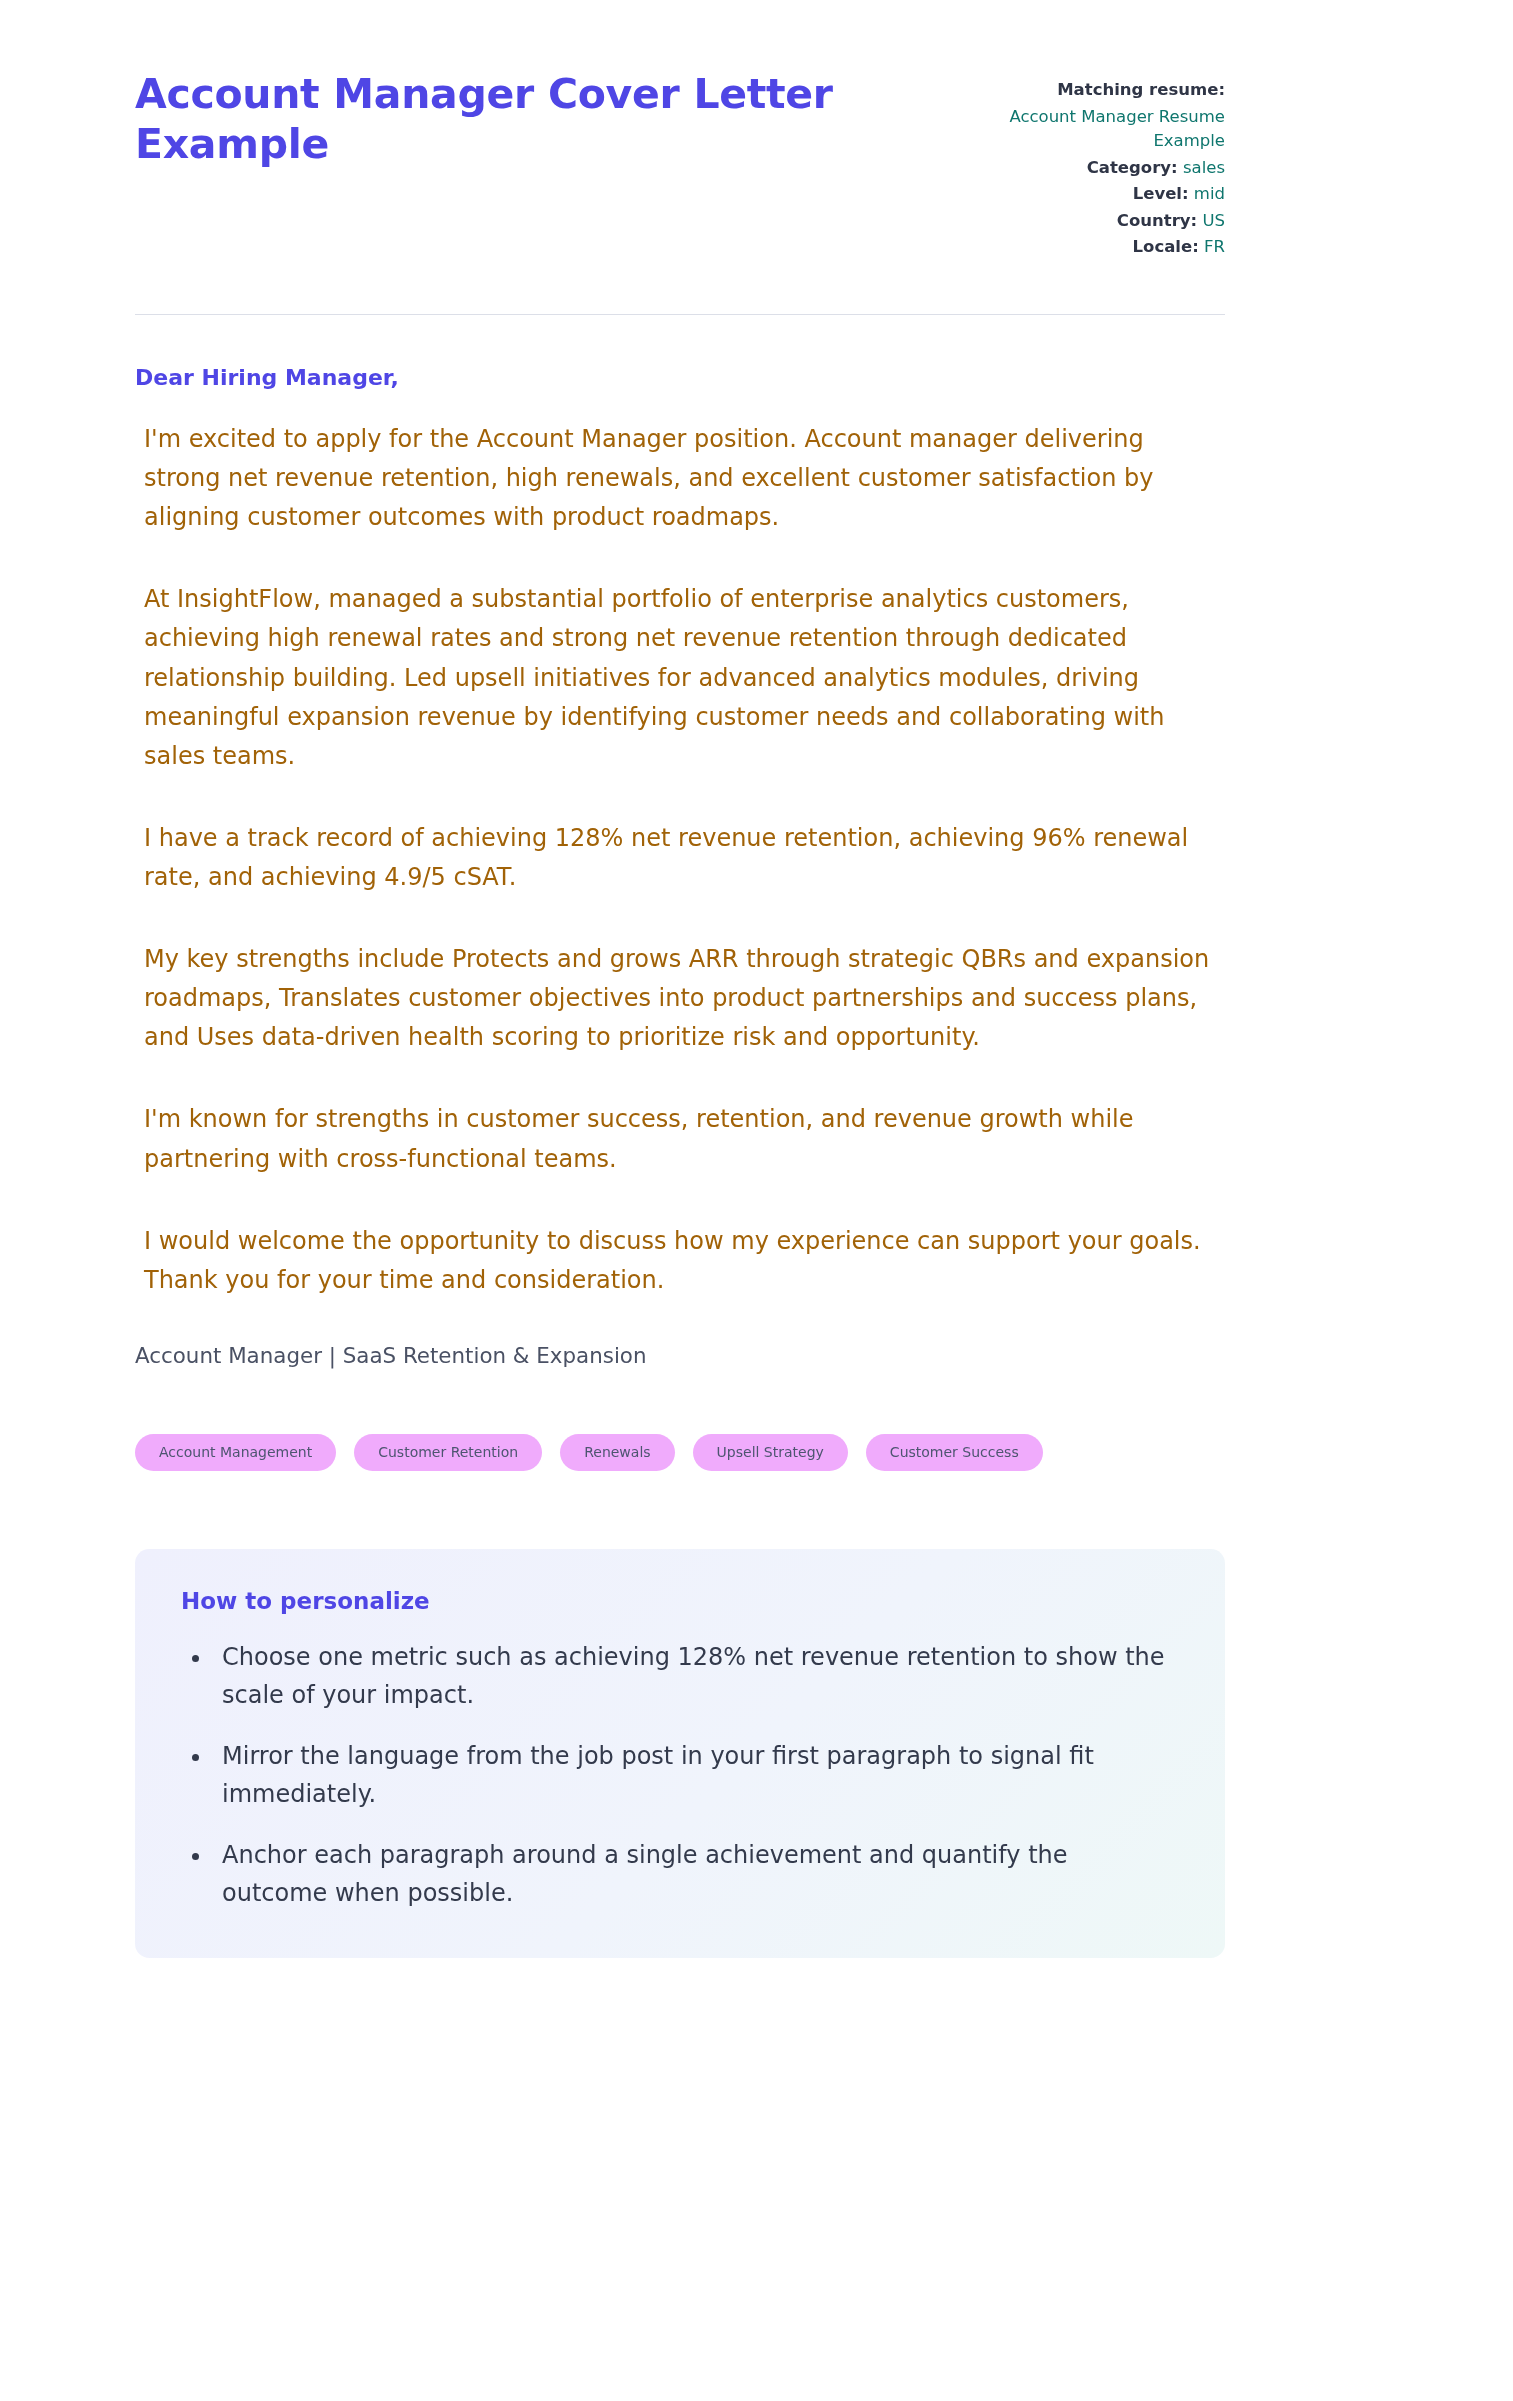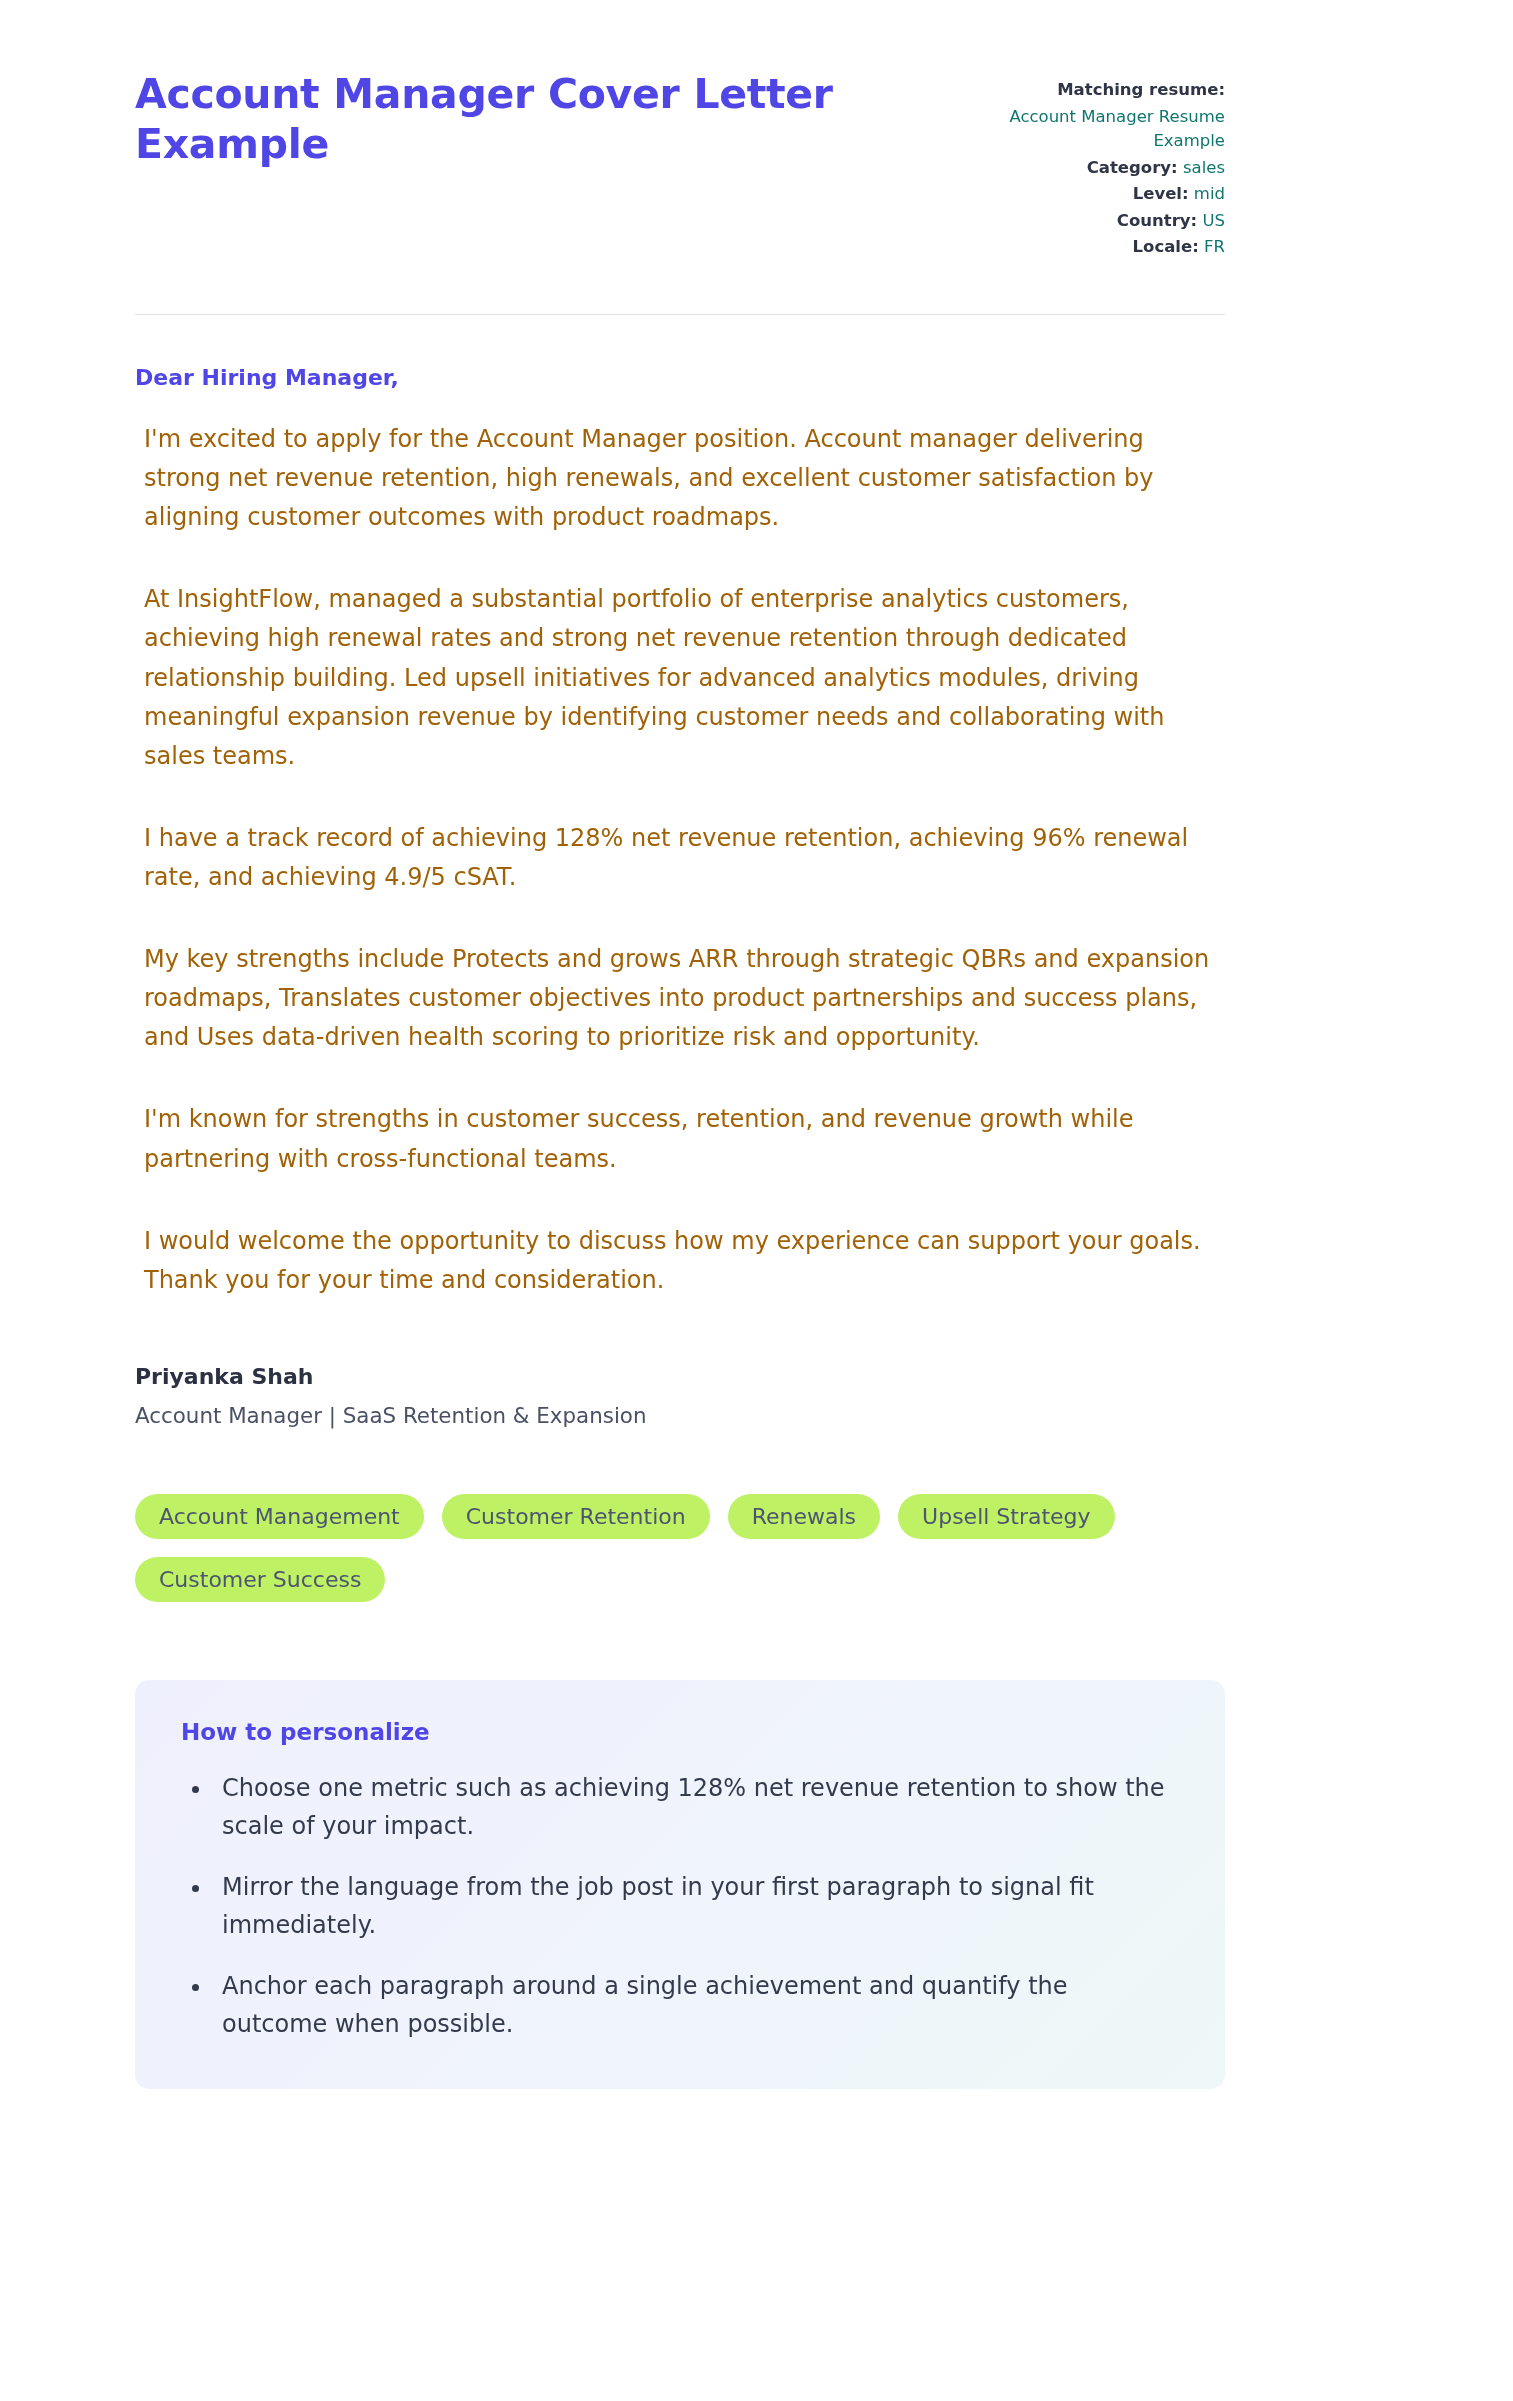--- a/index.html
+++ b/index.html
@@ -93,25 +93,25 @@
     margin: 0;
   }
   
   .tags {
     display: flex;
     flex-wrap: wrap;
     gap: 18px;
     margin-top: 66px;
   }
   .tag {
-    background: #bef264;
+    background: #f0abfc;
     color: #4d5570;
     border-radius: 889px;
     padding: 11.6px 24px;
-    font-size: 22px;
+    font-size: 14px;
     line-height: 1;
   }
   
   .tipbox {
     margin-top: 78px;
     background: linear-gradient(135deg, #eff0fd 0%, #f0f4fc 55%, #eef8f7 100%);
     border-radius: 14.2px;
     padding: 39px 46px 45px 46px;
     max-width: 1243px;
   }
@@ -174,21 +174,20 @@
   <div class="letter">
     <p class="salutation">Dear Hiring Manager,</p>
 
     <p class="para">I'm excited to apply for the Account Manager position. Account manager delivering strong net revenue retention, high renewals, and excellent customer satisfaction by aligning customer outcomes with product roadmaps.</p>
     <p class="para">At InsightFlow, managed a substantial portfolio of enterprise analytics customers, achieving high renewal rates and strong net revenue retention through dedicated relationship building. Led upsell initiatives for advanced analytics modules, driving meaningful expansion revenue by identifying customer needs and collaborating with sales teams.</p>
     <p class="para">I have a track record of achieving 128% net revenue retention, achieving 96% renewal rate, and achieving 4.9/5 cSAT.</p>
     <p class="para">My key strengths include Protects and grows ARR through strategic QBRs and expansion roadmaps, Translates customer objectives into product partnerships and success plans, and Uses data-driven health scoring to prioritize risk and opportunity.</p>
     <p class="para">I'm known for strengths in customer success, retention, and revenue growth while partnering with cross-functional teams.</p>
     <p class="para">I would welcome the opportunity to discuss how my experience can support your goals. Thank you for your time and consideration.</p>
 
-    <p class="sign-name">Priyanka Shah</p>
     <p class="sign-role">Account Manager | SaaS Retention &amp; Expansion</p>
   </div>
 
   <div class="tags">
     <span class="tag">Account Management</span>
     <span class="tag">Customer Retention</span>
     <span class="tag">Renewals</span>
     <span class="tag">Upsell Strategy</span>
     <span class="tag">Customer Success</span>
   </div>

